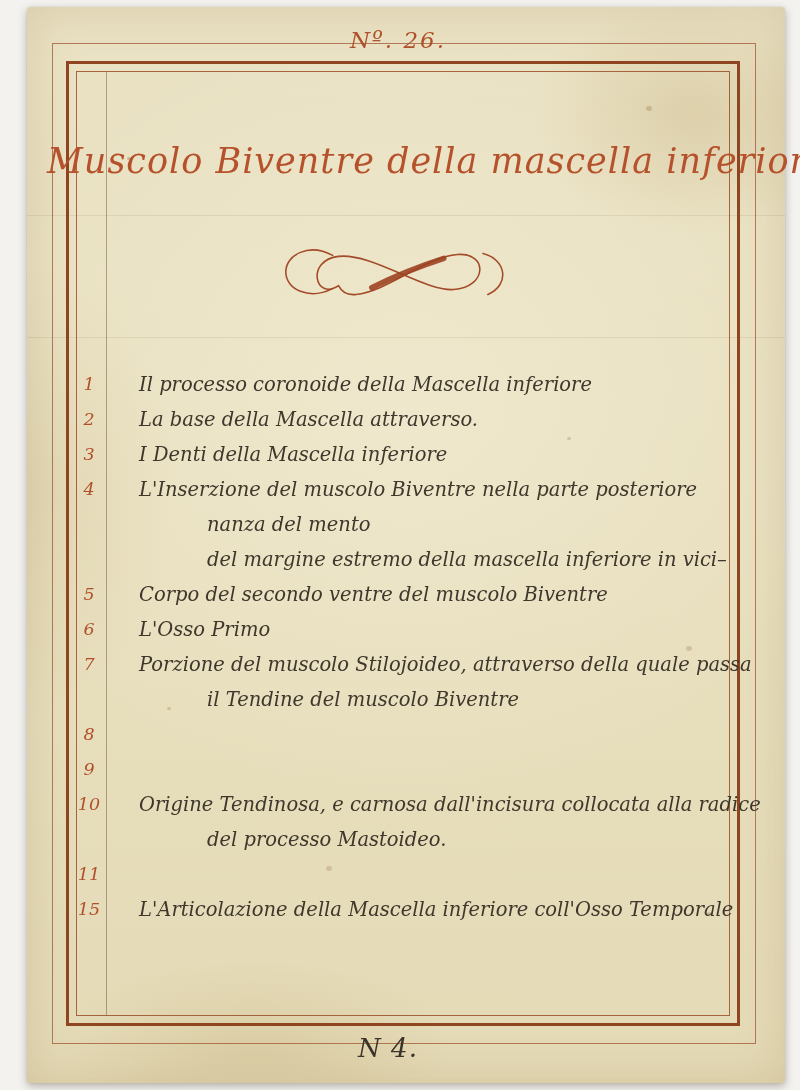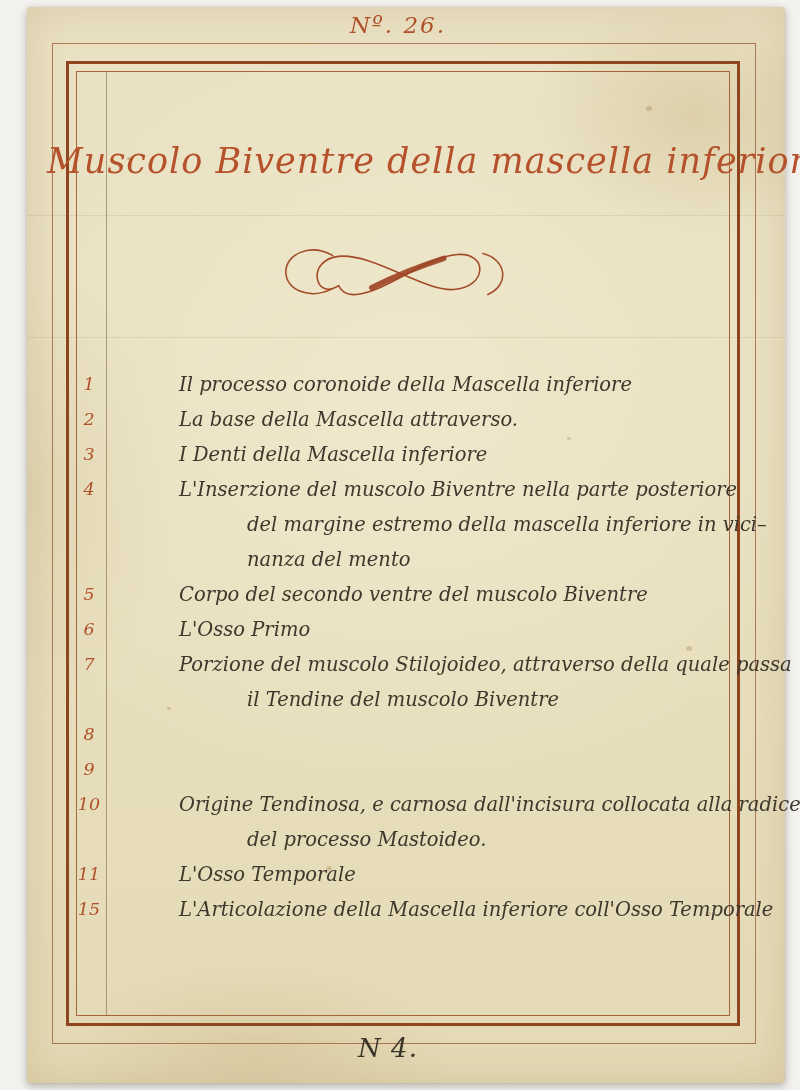--- a/index.html
+++ b/index.html
@@ -47,40 +47,40 @@
     background:rgba(140,100,50,.35);
     box-shadow:520px -50px 0 1px rgba(150,110,60,.30),
                440px 280px 0 0 rgba(150,110,60,.30),
                560px 490px 0 1px rgba(150,110,60,.28),
                40px 550px 0 0 rgba(150,110,60,.30),
                200px 710px 0 1px rgba(150,110,60,.26),
                580px 755px 0 0 rgba(150,110,60,.30);
   }
   
   .header-number{
-    position:absolute;top:5px;left:0;width:100%;text-align:center;
+    position:absolute;top:20px;left:0;width:100%;text-align:center;
     transform:translateX(-8px);
     font-style:italic;font-size:23px;letter-spacing:2px;
     color:#b0502a;
   }
   .title{
     position:absolute;top:134px;left:0;width:100%;text-align:center;
     transform:translateX(20px);
     font-style:italic;font-size:35px;letter-spacing:1px;
     color:#b5522c;white-space:nowrap;
   }
   .flourish{
     position:absolute;top:233px;left:50%;transform:translateX(-50%) translateX(-6px);
   }
   .list{
     position:absolute;left:0;right:0;top:360px;
     font-style:italic;font-size:19.5px;color:#3f372c;
   }
   .line{position:relative;height:35px;line-height:35px;white-space:nowrap;}
-  .line .txt{display:inline-block;padding-left:112px;margin-left:40px;}
+  .line .txt{display:inline-block;padding-left:112px;}
   .line.cont .txt{padding-left:180px;}
   .line .num{
     position:absolute;left:44px;width:36px;text-align:center;
     color:#b0502a;font-size:17.5px;
   }
   .footer-mark{
     position:absolute;top:1026px;left:0;width:100%;text-align:center;
     transform:translateX(-18px);
     font-style:italic;font-weight:400;font-size:26px;letter-spacing:1px;
     color:#3a332a;
@@ -111,29 +111,29 @@
       <path d="M 210 13 C 234 19, 238 45, 215 55" stroke="#a34a28" stroke-width="1.6" fill="none" stroke-linecap="round"></path>
       <path d="M 96 48 C 124 34, 142 27, 170 18" stroke="#9c4322" stroke-width="5.5" fill="none" stroke-linecap="round" opacity="0.9"></path>
     </svg>
   </div>
 
   <div class="list">
       <div class="line"><span class="num">1</span><span class="txt">Il processo coronoide della Mascella inferiore</span></div>
       <div class="line"><span class="num">2</span><span class="txt">La base della Mascella attraverso.</span></div>
       <div class="line"><span class="num">3</span><span class="txt">I Denti della Mascella inferiore</span></div>
       <div class="line"><span class="num">4</span><span class="txt">L'Inserzione del muscolo Biventre nella parte posteriore</span></div>
+      <div class="line cont"><span class="txt">nanza del mento</span></div>
       <div class="line cont"><span class="txt">del margine estremo della mascella inferiore in vici–</span></div>
-      <div class="line cont"><span class="txt">nanza del mento</span></div>
       <div class="line"><span class="num">5</span><span class="txt">Corpo del secondo ventre del muscolo Biventre</span></div>
       <div class="line"><span class="num">6</span><span class="txt">L'Osso Primo</span></div>
       <div class="line"><span class="num">7</span><span class="txt">Porzione del muscolo Stilojoideo, attraverso della quale passa</span></div>
       <div class="line cont"><span class="txt">il Tendine del muscolo Biventre</span></div>
       <div class="line"><span class="num">8</span></div>
       <div class="line"><span class="num">9</span></div>
       <div class="line"><span class="num">10</span><span class="txt">Origine Tendinosa, e carnosa dall'incisura collocata alla radice</span></div>
       <div class="line cont"><span class="txt">del processo Mastoideo.</span></div>
-      <div class="line"><span class="num">11</span><span class="txt">L'Osso Temporale</span></div>
+      <div class="line"><span class="num">11</span></div>
       <div class="line"><span class="num">15</span><span class="txt">L'Articolazione della Mascella inferiore coll'Osso Temporale</span></div>
     </div>
 
   <div class="footer-mark">N 4.</div>
 
 </div>
 
 </body></html>

